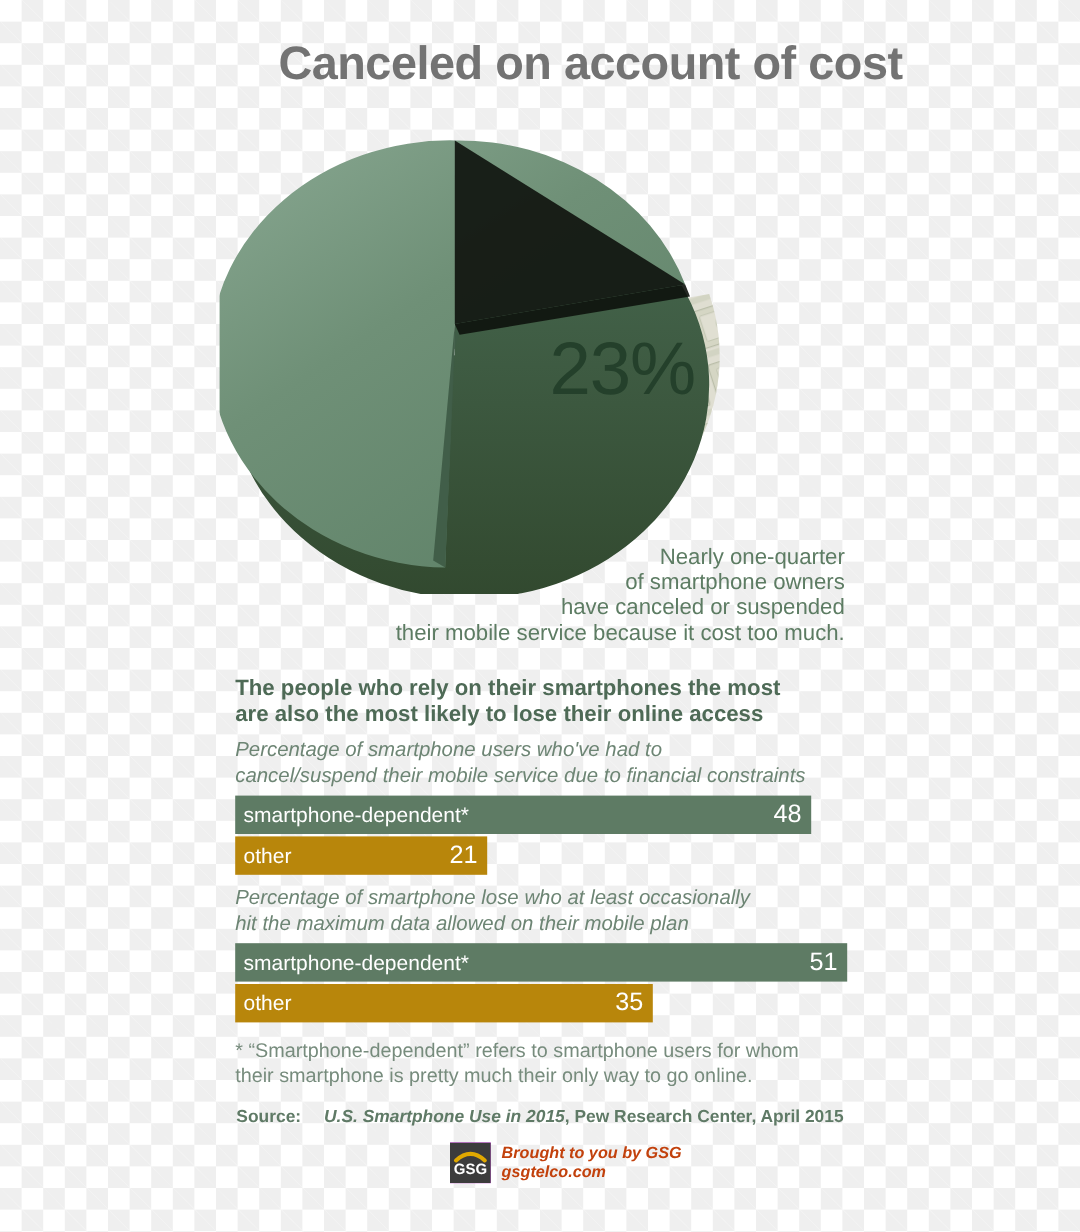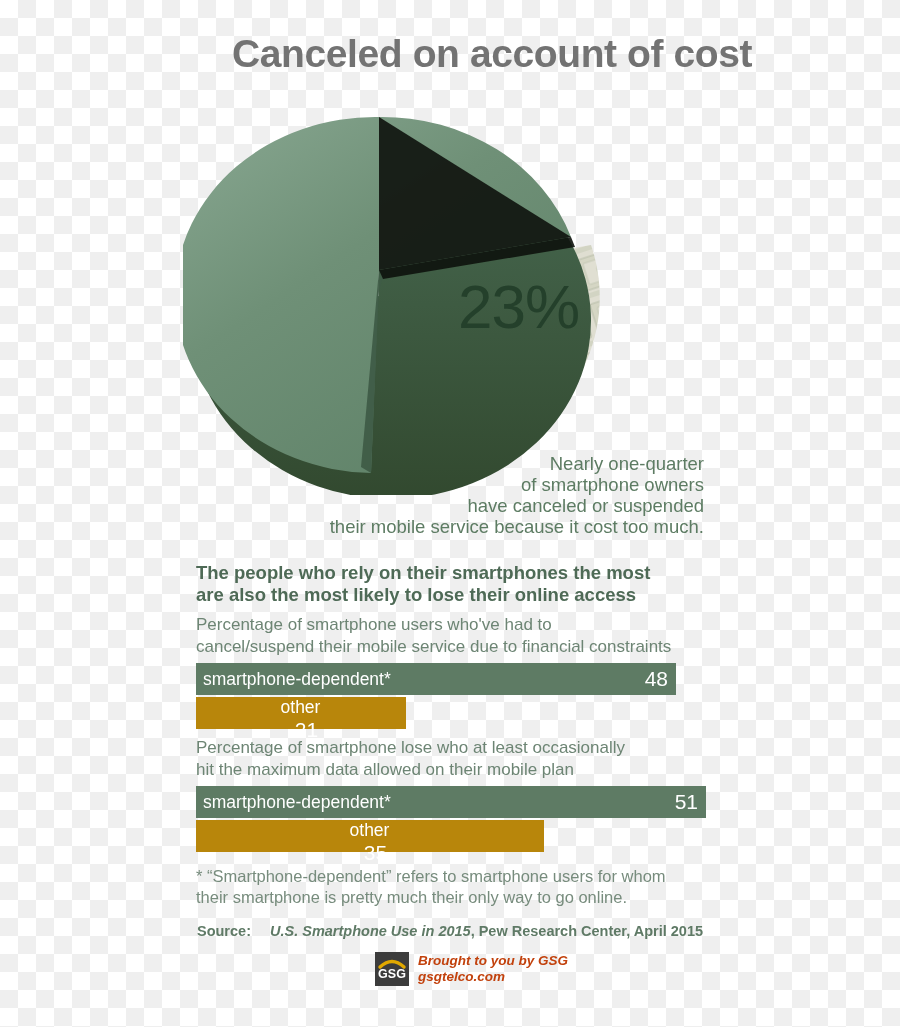--- a/index.html
+++ b/index.html
@@ -77,40 +77,40 @@
   .bar-group { position: absolute; left: 196px; width: 520px; }
   .bar-group.g1 { top: 614px; }
   .bar-group.g2 { top: 737px; }
 
   .group-desc {
     font-size: 17px;
     line-height: 21.5px;
     color: #6d8574;
     margin-bottom: 6px;
   }
-  .group-desc span { display: block; white-space: nowrap; }
+  .group-desc span { display: block; white-space: nowrap; font-style: italic; }
 
   .bar-row {
     position: relative;
     height: 32px;
     margin-bottom: 2px;
   }
   .bar {
     position: absolute;
     left: 0;
     top: 0;
     height: 32px;
     display: flex;
     align-items: center;
     justify-content: space-between;
     box-sizing: border-box;
     padding: 0 8px 0 7px;
   }
   .bar.green { background: #5e7b64; align-items: center; }
-  .bar.gold  { background: #b8860b; flex-direction: column; }
+  .bar.gold  { background: #b8860b; }
 
   .bar-label {
     font-size: 17.5px;
     color: #ffffff;
     white-space: nowrap;
   }
   .bar-value {
     font-size: 21px;
     color: #ffffff;
     white-space: nowrap;

